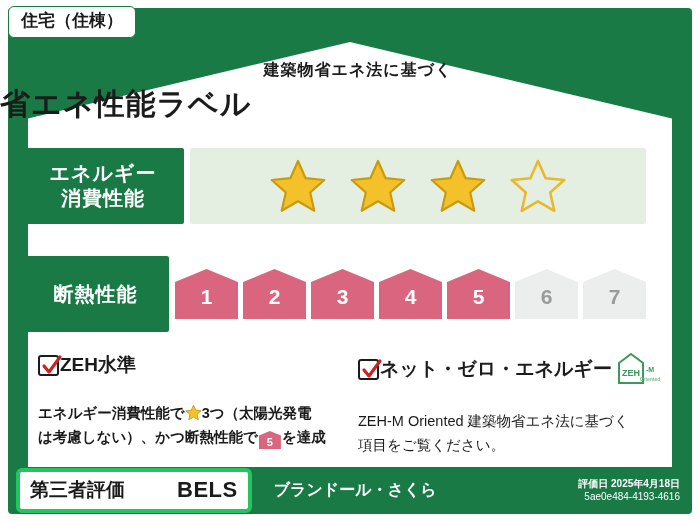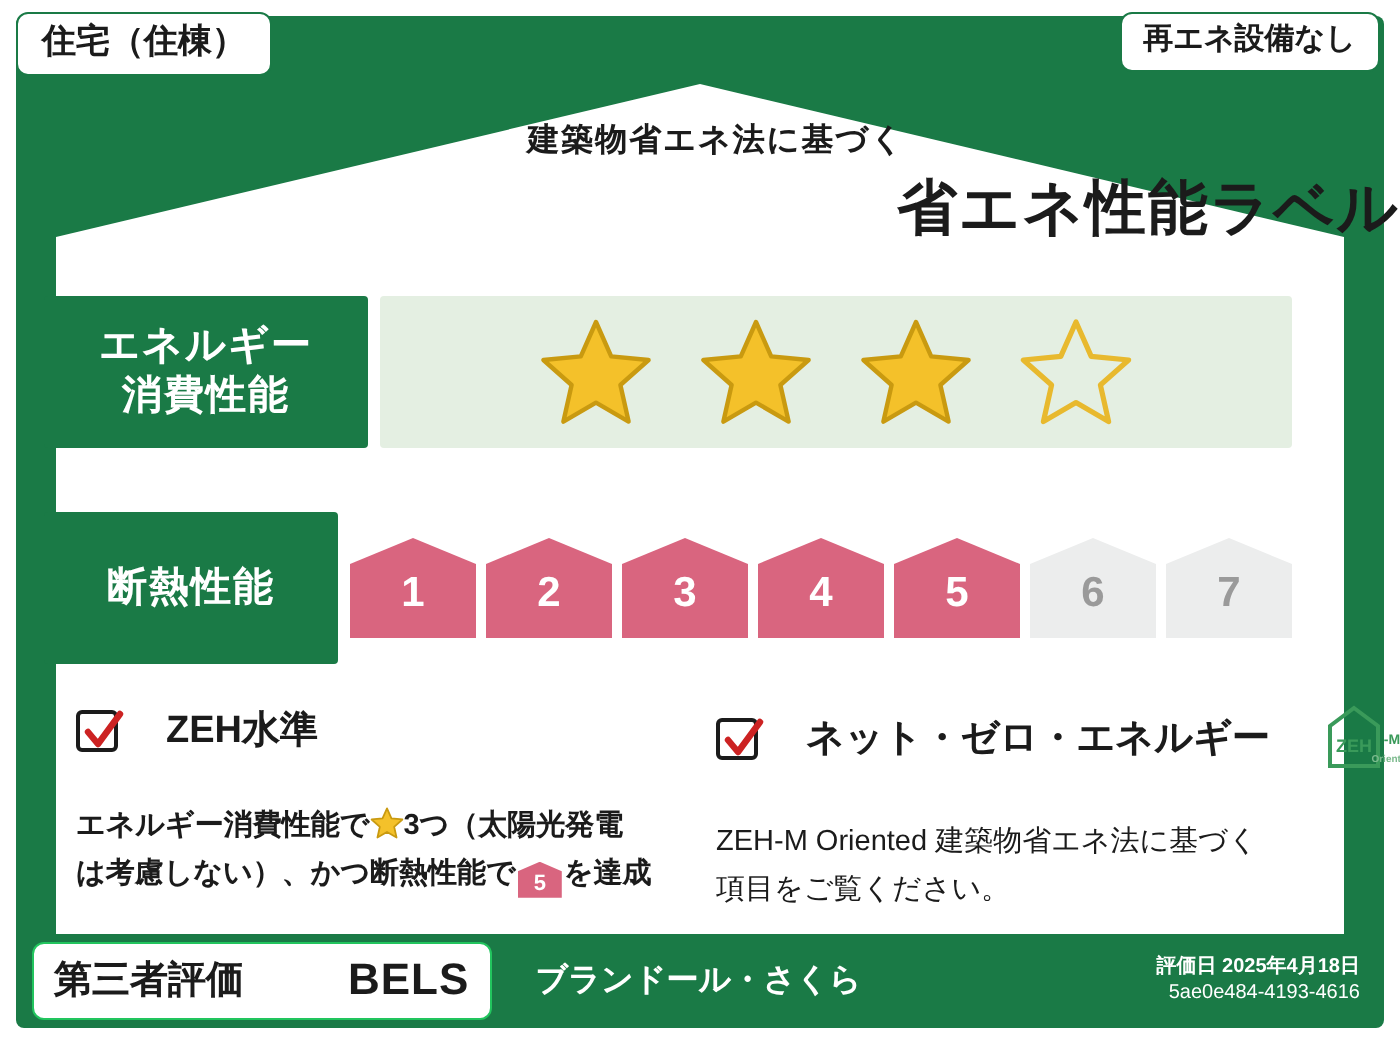--- a/index.html
+++ b/index.html
@@ -64,26 +64,25 @@
     left:16px; right:0; top:60px;
     text-align:center;
     font-size:16px;
     color:#1b1b1b;
     font-weight:bold;
     letter-spacing:1px;
   }
   .heading-main {
     position:absolute;
     left:0; right:0; top:84px;
-    text-align:right;
+    text-align:left;
     font-size:30px;
     color:#1b1b1b;
     font-weight:bold;
     letter-spacing:1px;
-    padding-left:28px;
   }
   
   .row {
     position:absolute;
     left:22px;
     width:624px;
     height:76px;
     display:flex;
     align-items:stretch;
   }
@@ -139,21 +138,21 @@
 
   
   .check-col {
     position:absolute;
     width:300px;
   }
   #check-left  { left:38px; top:352px; }
   #check-right { left:358px; top:352px; }
 
   .check-head {
-    display:flex; align-items:center; gap:24px;
+    display:flex; align-items:center; gap:1px;
     font-size:19px; font-weight:bold; color:#1b1b1b;
     white-space:nowrap;
   }
   .check-box {
     width:21px; height:21px;
     border:2px solid #1b1b1b;
     border-radius:3px;
     position:relative;
     flex:0 0 auto;
     background:#fff;
@@ -200,21 +199,21 @@
   .bottom-bar {
     position:absolute;
     left:8px; bottom:8px;
     width:684px; height:48px;
     display:flex;
     align-items:center;
   }
   .bels-badge {
     margin-left:8px;
     background:#ffffff;
-    border:1px solid #22c55e;
+    border:4px solid #22c55e;
     border-radius:6px;
     padding:5px 10px 6px 10px;
     display:flex;
     align-items:flex-start;
     gap:8px;
     white-space:nowrap;
   }
   .bels-badge .jp { font-size:19px; font-weight:bold; color:#1b1b1b; }
   .bels-badge .en { font-size:22px; font-weight:bold; color:#1b1b1b; letter-spacing:0.5px;margin-left:44px; }
   .property-name {
@@ -239,23 +238,20 @@
 
 <div id="label-card">
 
   <div class="green-frame"></div>
   <div class="house-inner"></div>
 
   <div class="tag-left">
     <span>住宅（住棟）</span>
   </div>
 
-  <div class="tag-right">
-    <span>再エネ設備なし</span>
-  </div>
 
   <div class="heading-sub">建築物省エネ法に基づく</div>
   <div class="heading-main">省エネ性能ラベル</div>
 
   <div class="row" id="row-energy">
     <div class="row-label">
       <div>
         <div>エネルギー</div>
         <div>消費性能</div>
       </div>

